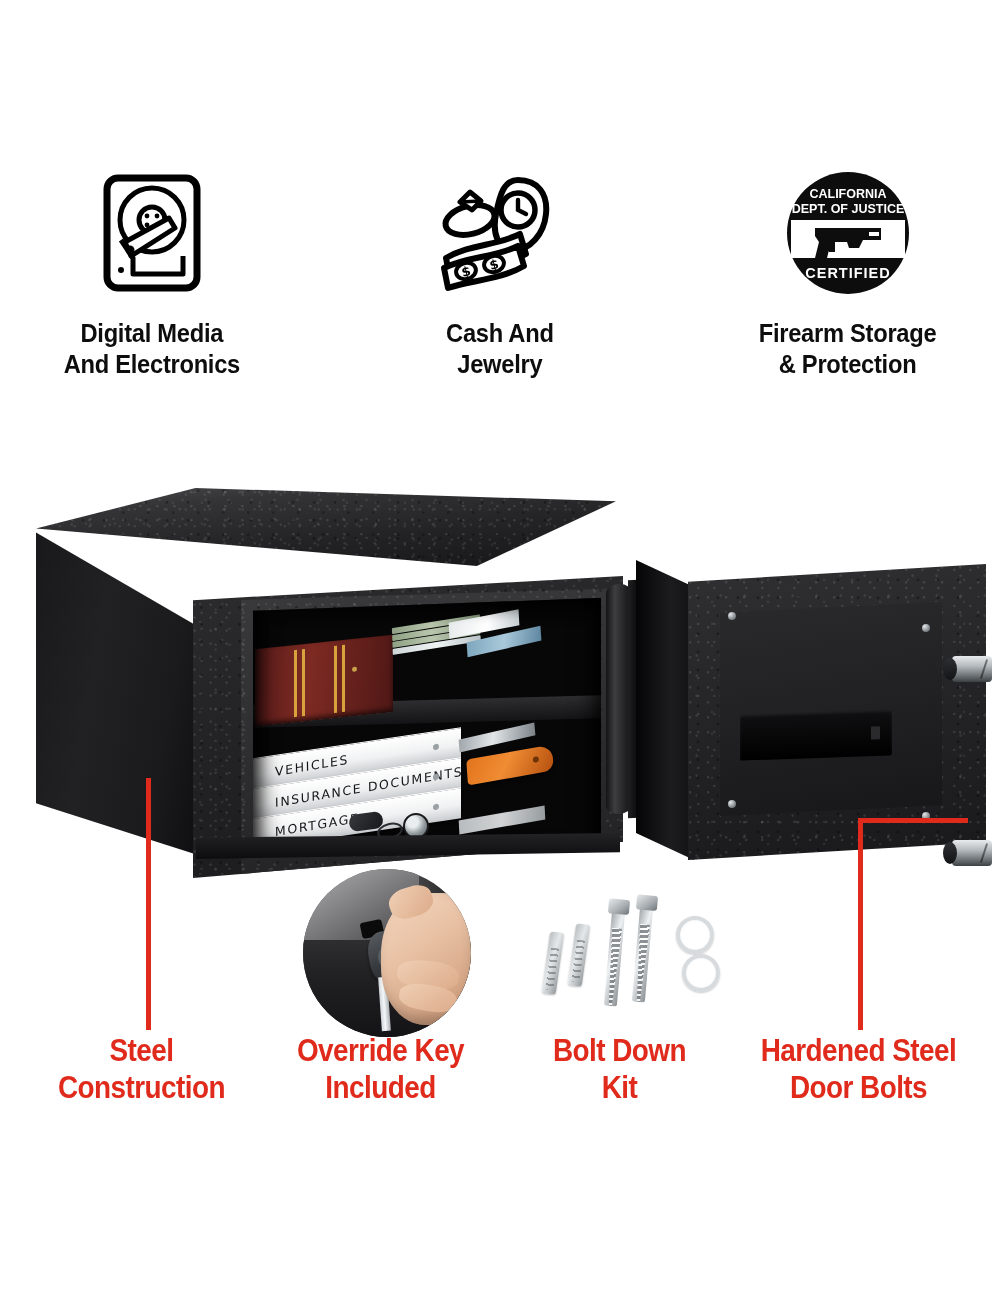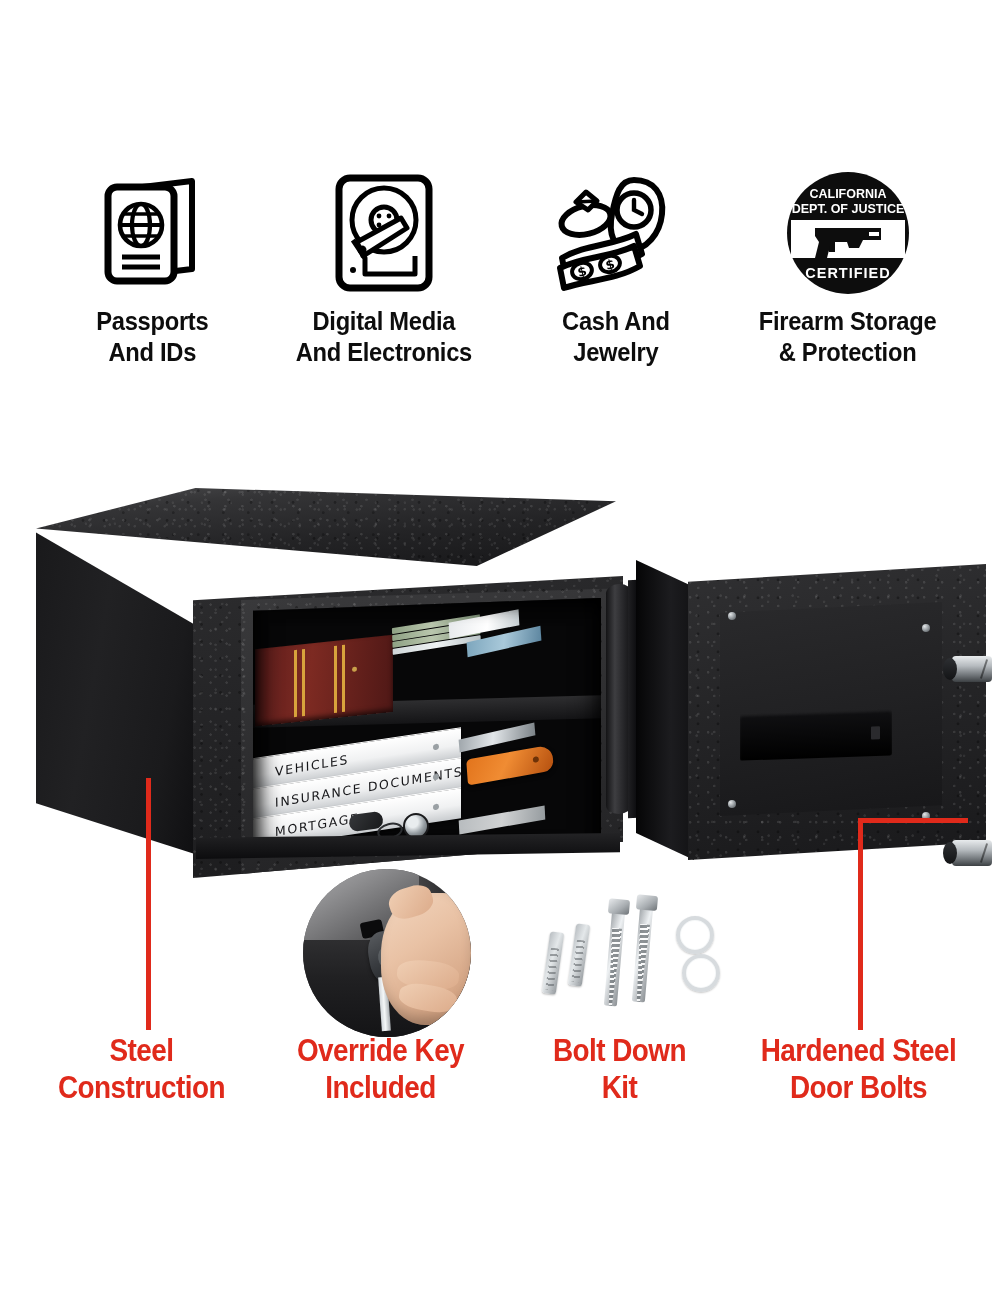--- a/index.html
+++ b/index.html
@@ -28,20 +28,21 @@
     align-items: flex-start;
     justify-content: space-between;
     padding: 0 38px;
     box-sizing: border-box;
   }
   .top-cell {
     width: 228px;
     display: flex;
     flex-direction: column;
     align-items: center;
+    gap: 12px;
   }
   .top-icon-box {
     height: 130px;
     display: flex;
     align-items: center;
     justify-content: center;
   }
   .top-label {
     margin-top: 8px;
     text-align: center;
@@ -583,37 +584,20 @@
     letter-spacing: -0.6px;
     transform: scaleX(0.9);
     white-space: pre-line;
   }
 </style>
 </head>
 <body>
 
 <div class="top-row">
 
-  <div class="top-cell">
-    <div class="top-icon-box">
-      <svg width="112" height="120" viewBox="0 0 112 120" aria-hidden="true">
-        <path d="M30 16 L96 8 L96 96 L30 104 Z" fill="none" stroke="#000" stroke-width="6" stroke-linejoin="round"></path>
-        <rect x="12" y="14" width="66" height="94" rx="9" fill="#fff" stroke="#000" stroke-width="7"></rect>
-        <circle cx="45" cy="52" r="21" fill="none" stroke="#000" stroke-width="4.6"></circle>
-        <ellipse cx="45" cy="52" rx="9" ry="21" fill="none" stroke="#000" stroke-width="4.2"></ellipse>
-        <line x1="24" y1="52" x2="66" y2="52" stroke="#000" stroke-width="4.2"></line>
-        <line x1="27" y1="41" x2="63" y2="41" stroke="#000" stroke-width="3.6"></line>
-        <line x1="27" y1="63" x2="63" y2="63" stroke="#000" stroke-width="3.6"></line>
-        <line x1="26" y1="84" x2="64" y2="84" stroke="#000" stroke-width="5"></line>
-        <line x1="26" y1="94" x2="64" y2="94" stroke="#000" stroke-width="5"></line>
-      </svg>
-    </div>
-    <div class="top-label">Passports
-And IDs</div>
-  </div>
 
   <div class="top-cell">
     <div class="top-icon-box">
       <svg width="110" height="126" viewBox="0 0 110 126" aria-hidden="true">
         <rect x="10" y="8" width="90" height="110" rx="11" fill="#fff" stroke="#000" stroke-width="7"></rect>
         <circle cx="55" cy="50" r="32" fill="none" stroke="#000" stroke-width="5"></circle>
         <circle cx="55" cy="50" r="13" fill="none" stroke="#000" stroke-width="5"></circle>
         <circle cx="50" cy="46" r="2.4" fill="#000"></circle>
         <circle cx="60" cy="46" r="2.4" fill="#000"></circle>
         <circle cx="50" cy="55" r="2.4" fill="#000"></circle>

